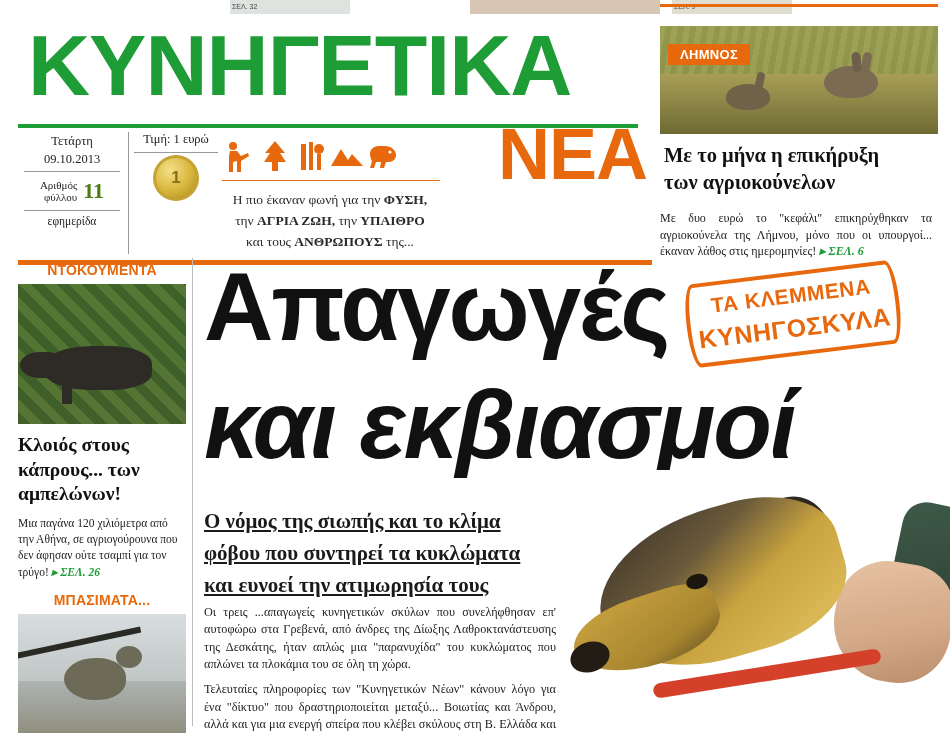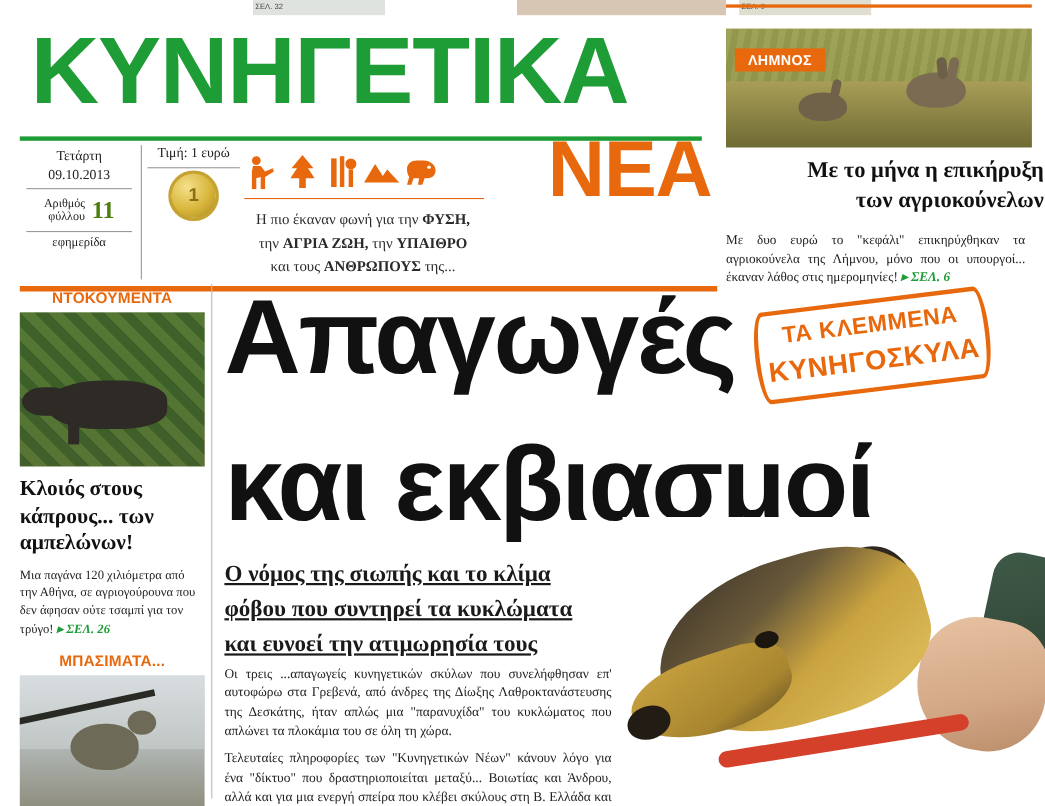--- a/index.html
+++ b/index.html
@@ -256,28 +256,27 @@
     background: #e8690d;
     color: #fff;
     font-family: "Liberation Sans", sans-serif;
     font-weight: bold;
     font-size: 13px;
     padding: 3px 12px;
     letter-spacing: .3px;
   }
   .tr-headline {
     position: absolute;
-    left: 17px; top: 128px;
+    left: 4px; top: 128px;
     width: 272px;
     font-family: "Liberation Serif", serif;
     font-weight: bold;
     font-size: 20.5px;
     line-height: 1.3;
     color: #111;
-    text-align: right;
   }
   .tr-body {
     position: absolute;
     left: 0; top: 196px;
     width: 272px;
     font-size: 12px;
     line-height: 1.38;
     color: #222;
     text-align: justify;
   }
@@ -380,21 +379,21 @@
     left: 204px;
     top: 258px;
     width: 720px;
     font-family: "Liberation Sans", sans-serif;
     font-weight: bold;
     color: #111;
     font-size: 96px;
     line-height: 1.02;
     letter-spacing: -2px;
   }
-  .main-head .l2 { display:block; margin-top: 36px; }
+  .main-head .l2 { display:block; margin-top: 20px; font-style: italic; }
 
   .stamp {
     position: absolute;
     left: 686px;
     top: 272px;
     width: 214px;
     height: 84px;
     transform: rotate(-7deg);
   }
   .stamp .ring {

